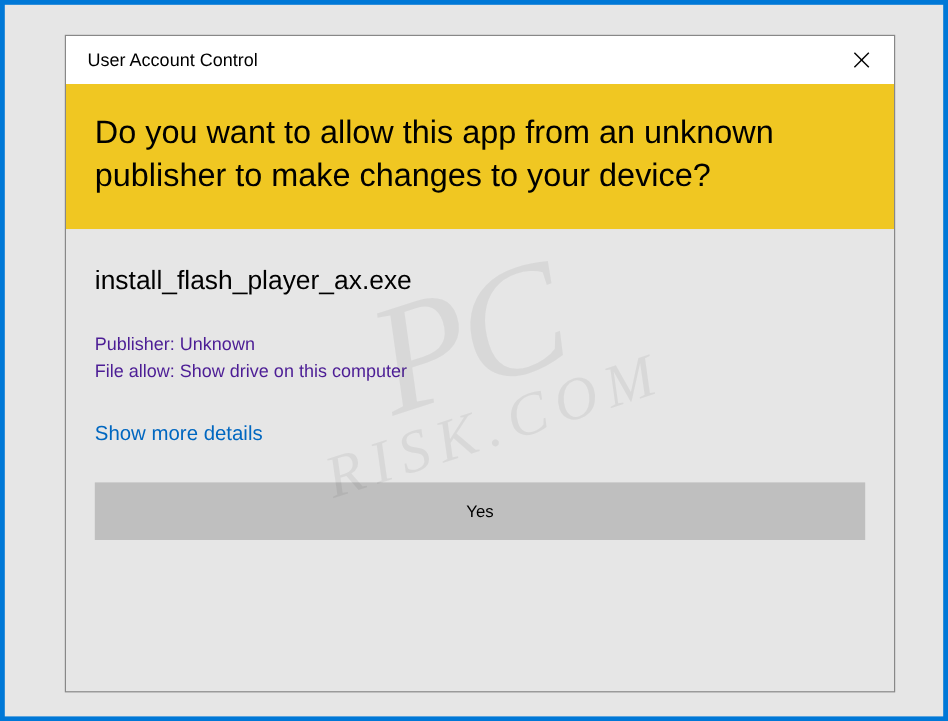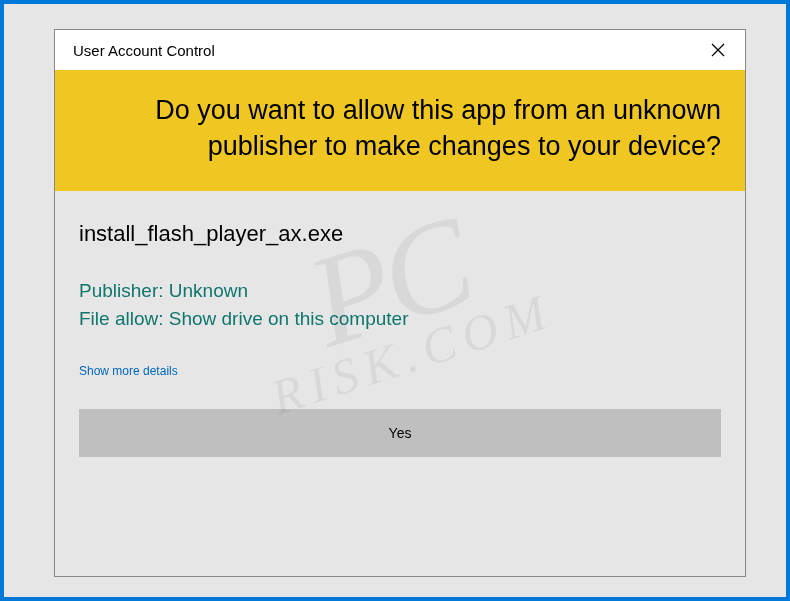--- a/index.html
+++ b/index.html
@@ -59,40 +59,39 @@
     }
     .header-band {
       background: #f0c722;
       padding: 22px 24px 26px 24px;
     }
     .header-text {
       font-size: 27px;
       font-weight: 400;
       color: #000;
       line-height: 1.35;
-      text-align: right;
     }
     .body-section {
       background: #e6e6e6;
       padding: 30px 24px 0 24px;
     }
     .app-name {
       font-size: 22px;
       color: #000;
       margin-bottom: 30px;
     }
     .info-line {
-      font-size: 19px;
-      color: #0f766e;
+      font-size: 15px;
+      color: #4c1d95;
       line-height: 1.5;
     }
     .details-link {
       display: inline-block;
       margin-top: 30px;
-      font-size: 12px;
+      font-size: 17px;
       color: #0067c0;
       cursor: pointer;
     }
     .button-row {
       display: flex;
       gap: 12px;
       margin-top: 30px;
       padding: 0 24px 24px 24px;
     }
     .uac-button {

